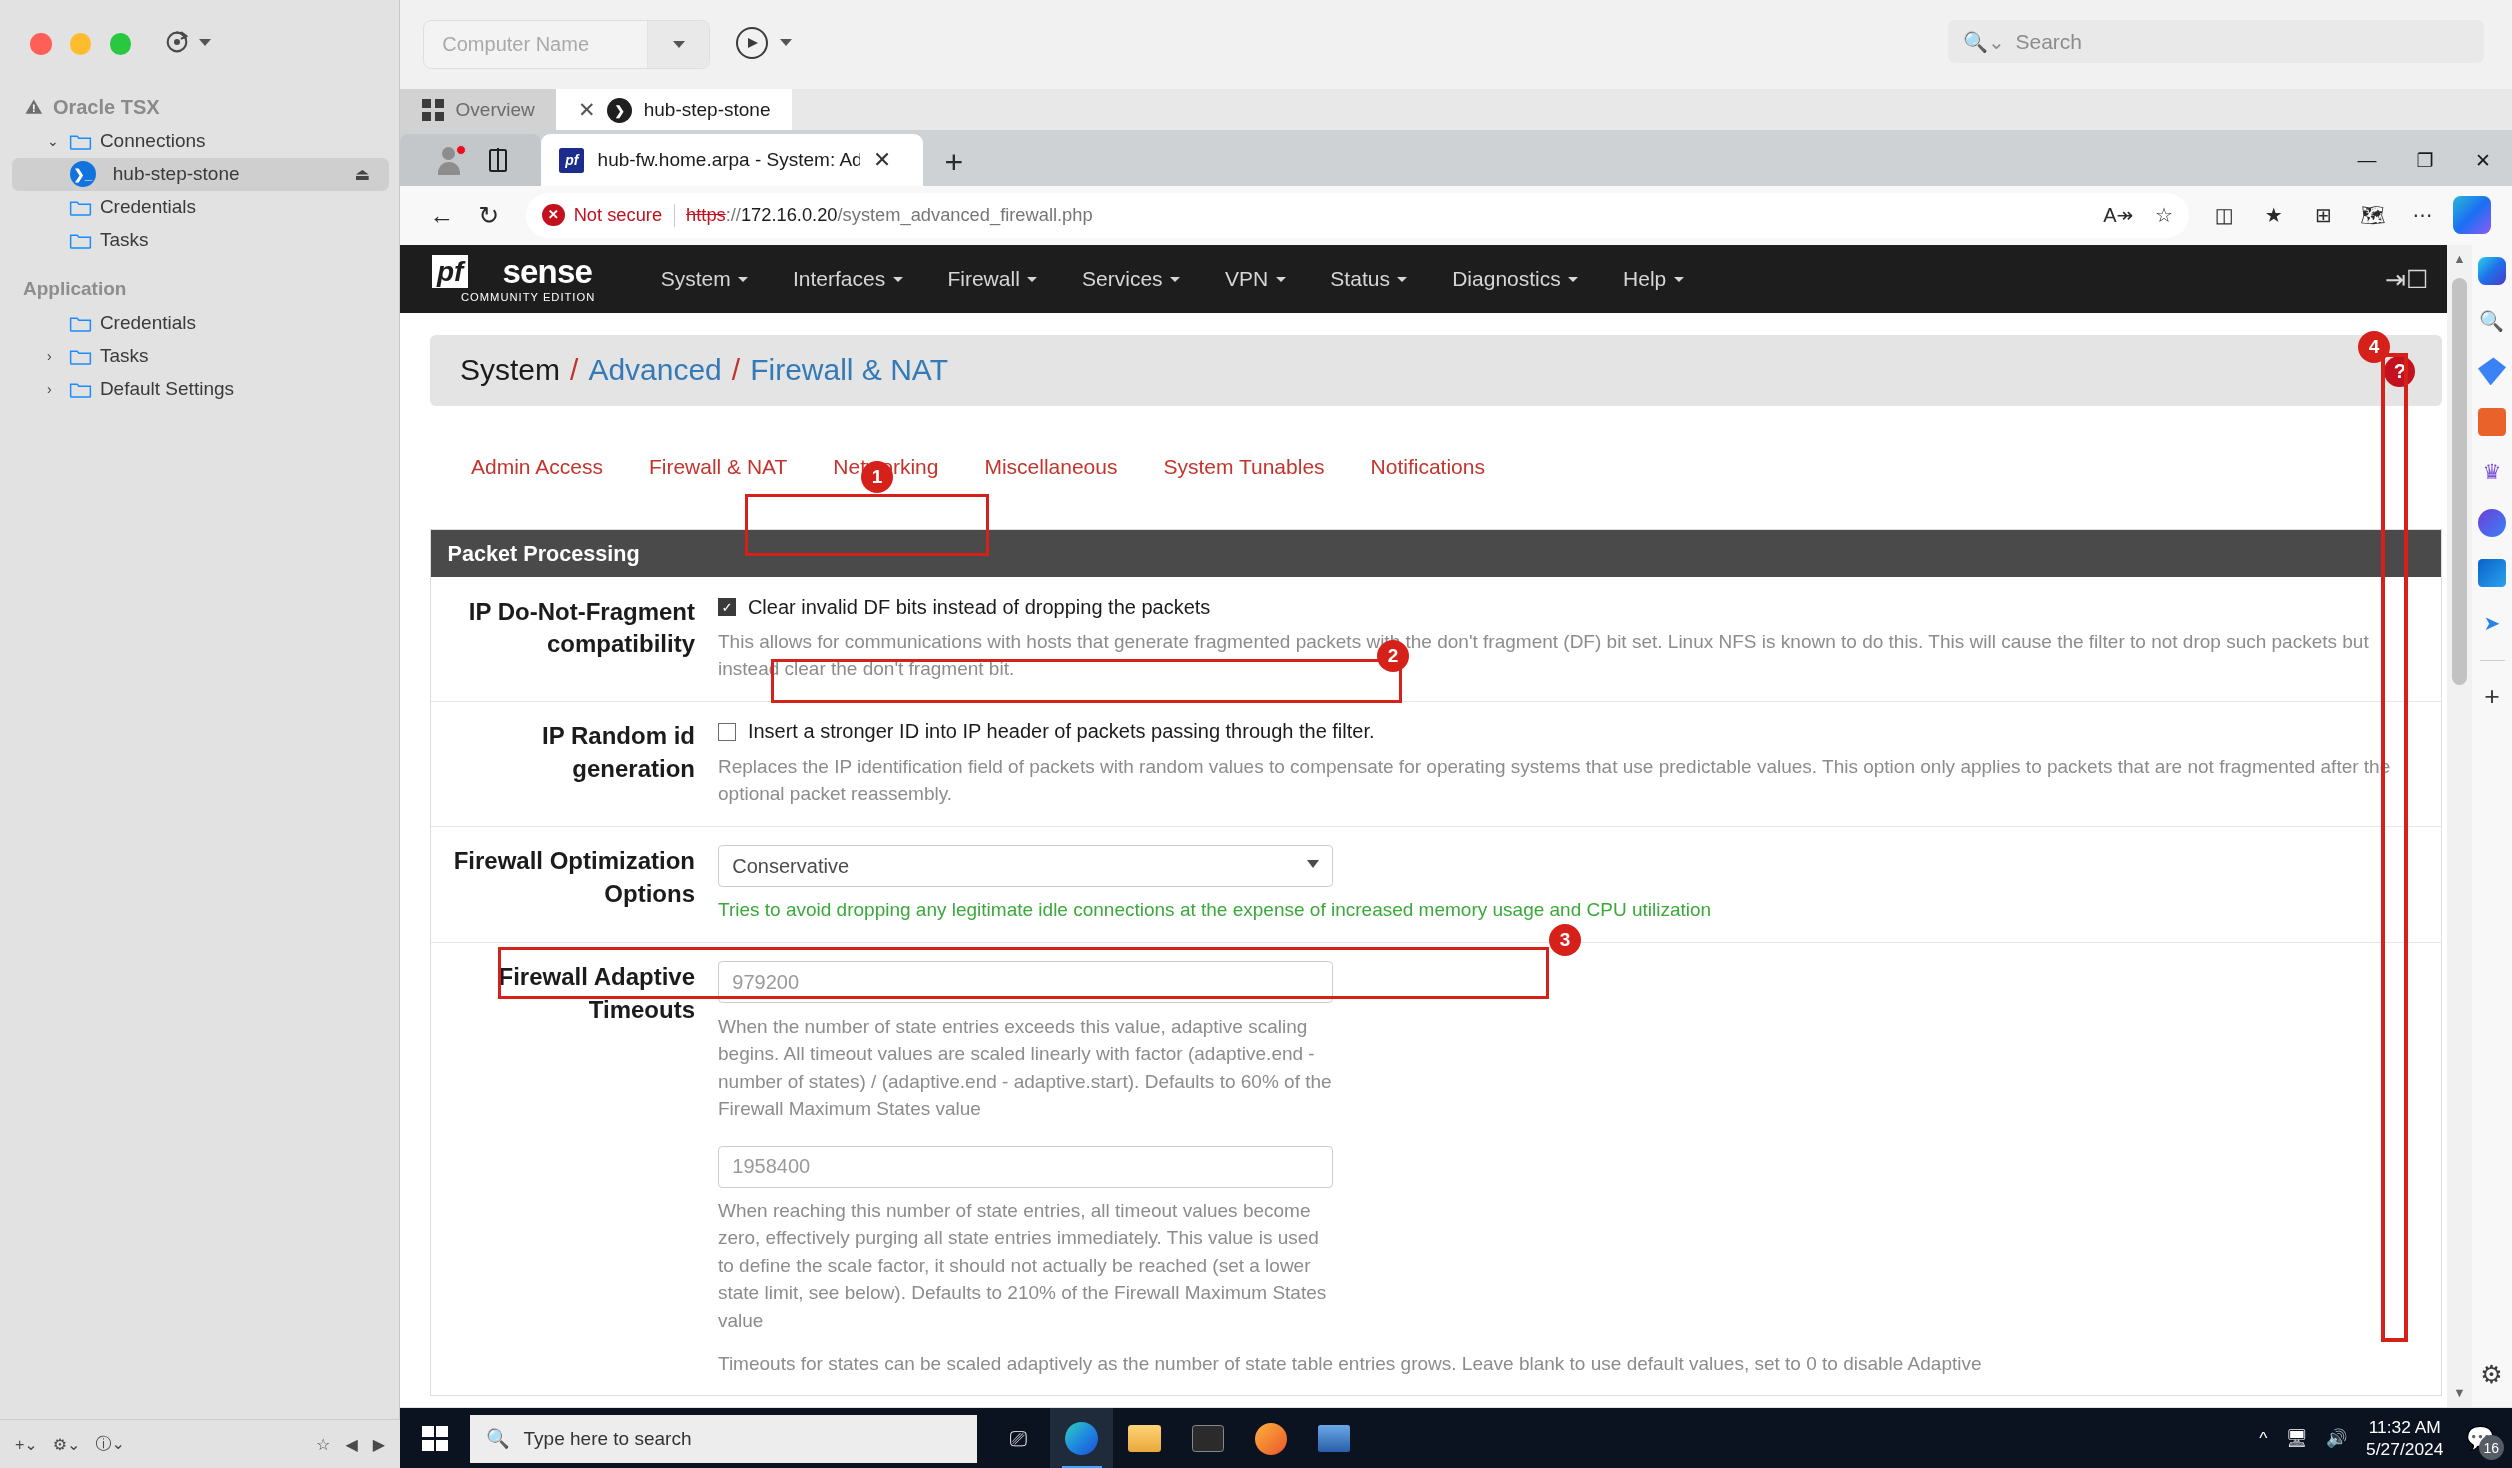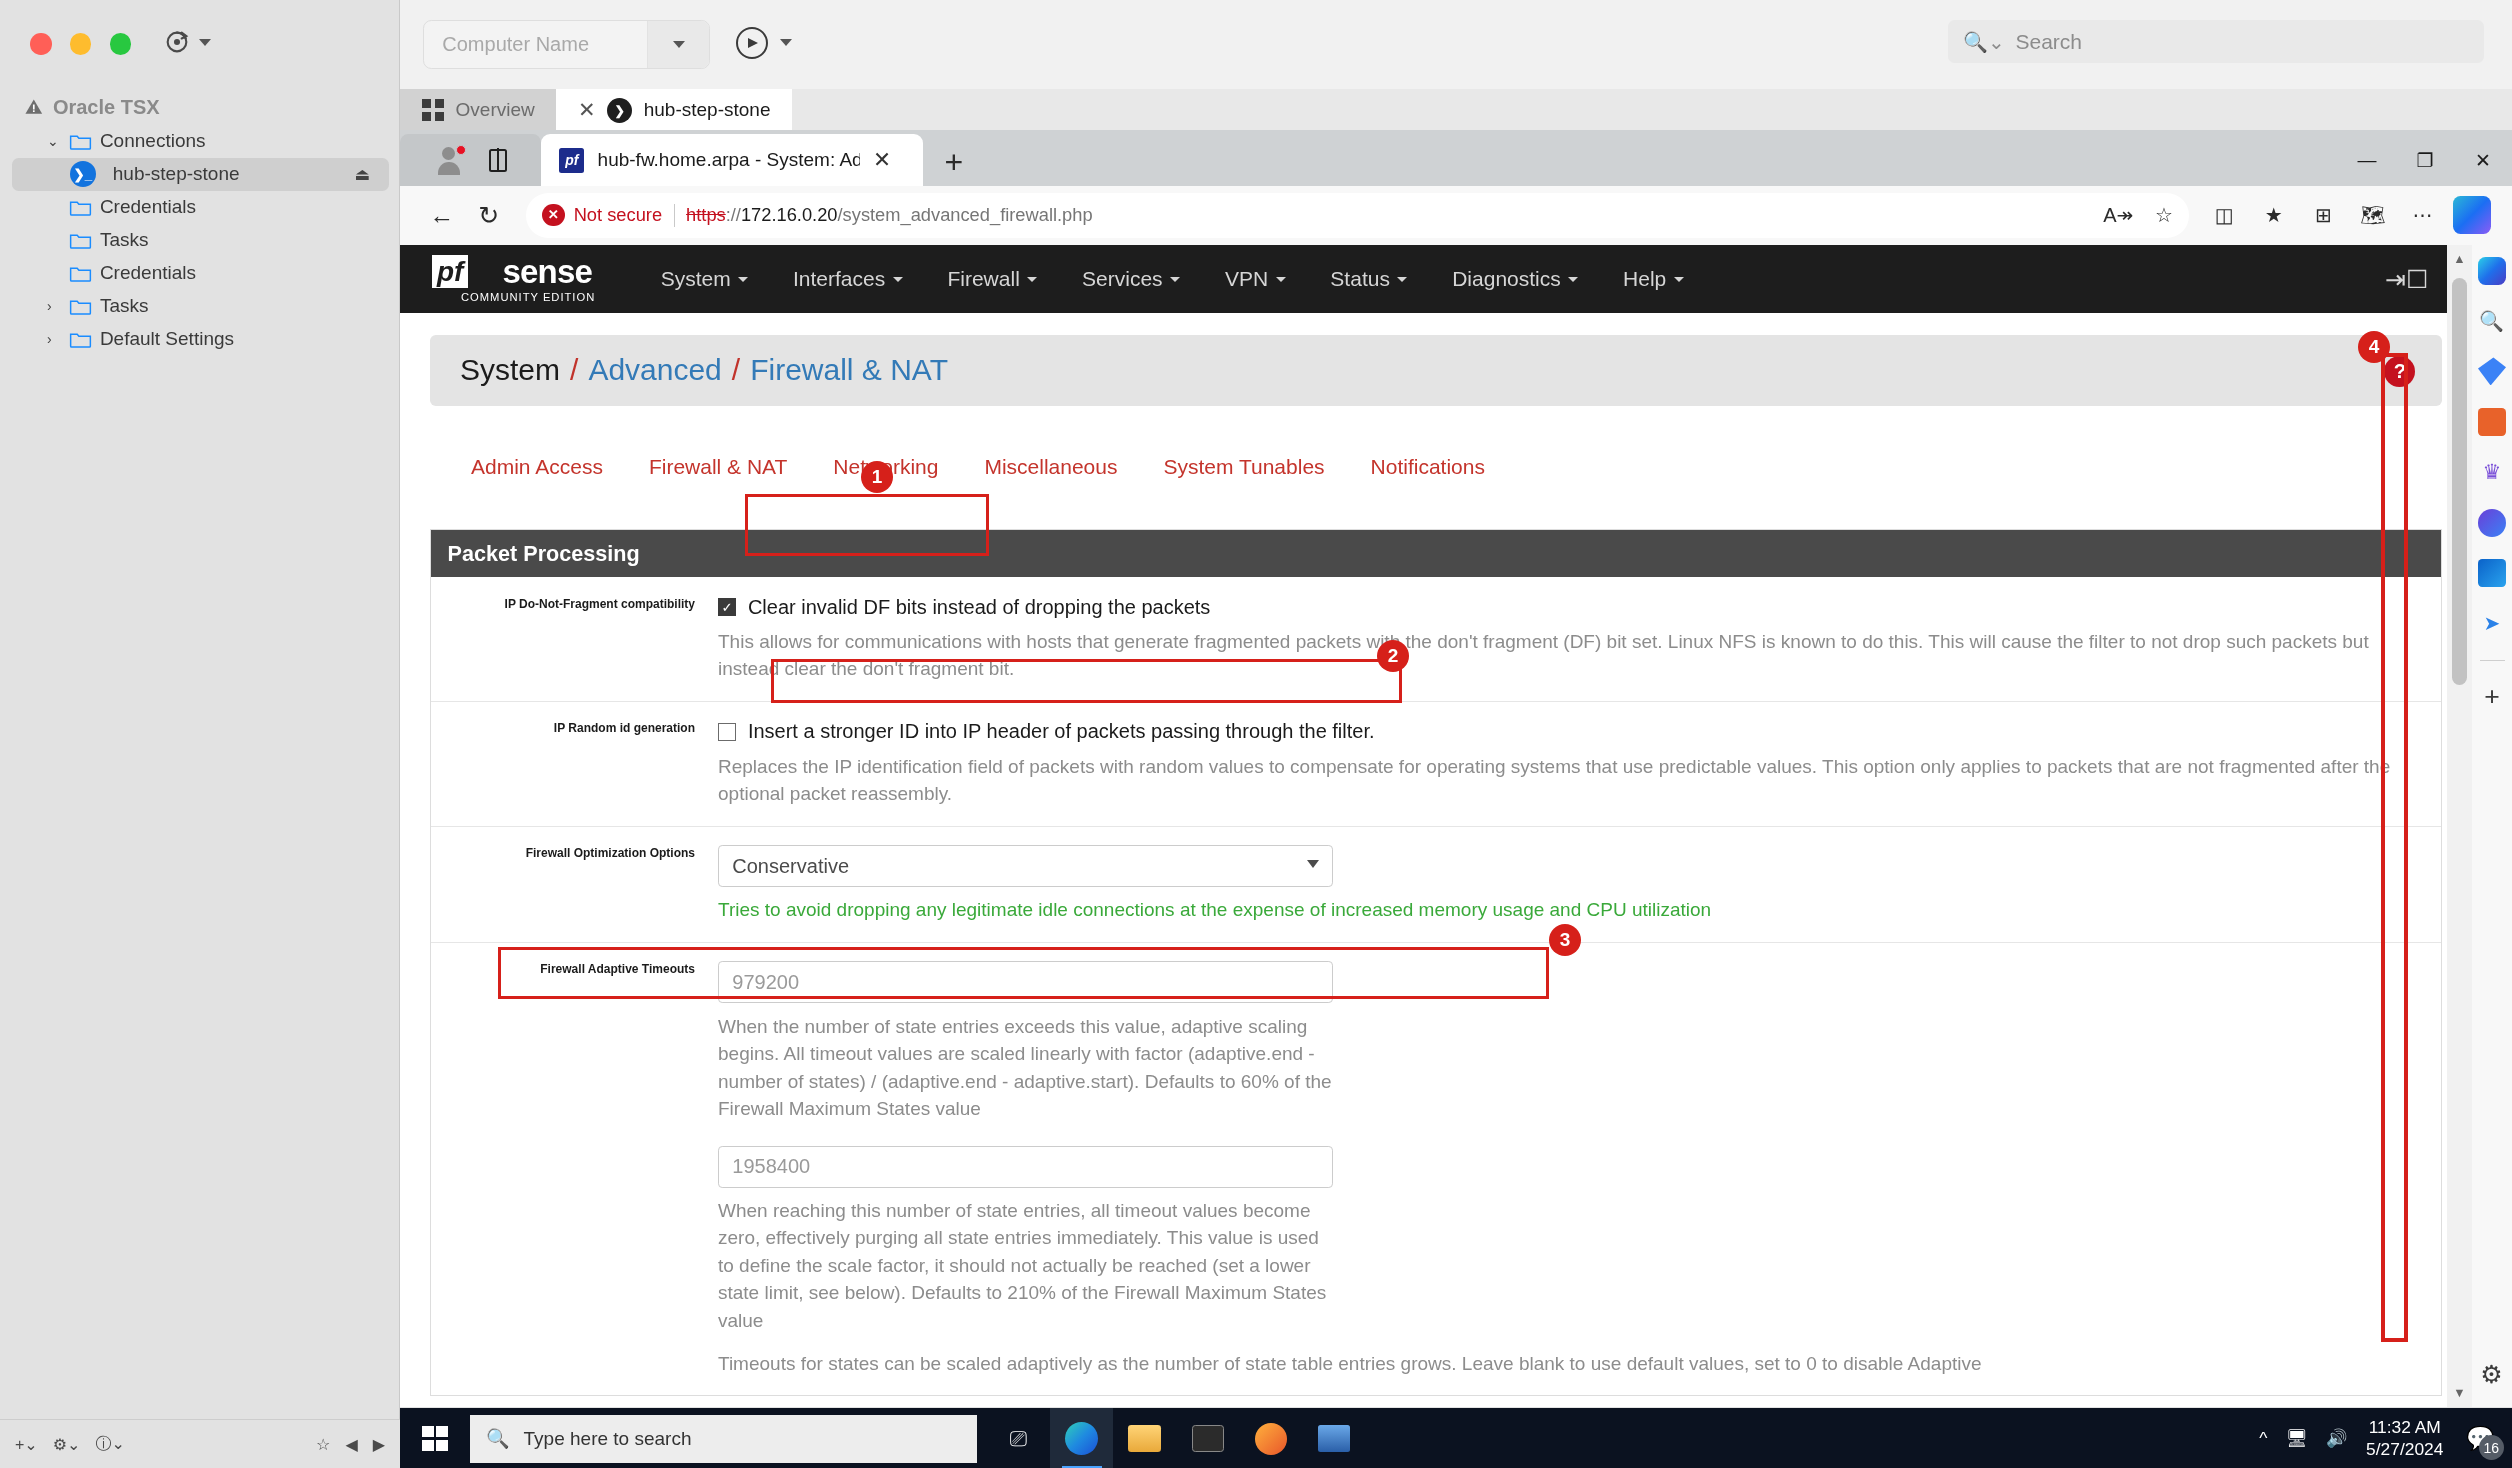--- a/index.html
+++ b/index.html
@@ -127,21 +127,21 @@
   .help-q{ position:absolute; right:26.6px; top:21.6px; width:31px;height:31px;border-radius:50%; background:#c4111f; color:#fff; font-size:20px; font-weight:bold; display:flex;align-items:center;justify-content:center;}
 
   .subtabs{ display:flex; align-items:center; padding:38px 0 0 48px; gap:0; }
   .subtab{ font-size:21px; color:#c4342c; padding:11.6px 23px; white-space:nowrap;}
   .subtab.active{ color:#c4342c; }
 
   .panel{ margin:38px 30px 0 30px; border:0.8px solid #ddd; }
   .panel-head{ background:#4a4a4a; color:#fff; font-size:21.6px; font-weight:bold; padding:10.8px 16.6px; }
   .row{ display:flex; padding:18.3px 0 18.3px 0; border-bottom:0.8px solid #e6e6e6; background:#fff;}
   .row:last-child{ border-bottom:none; }
-  .row .lab{ width:287px; text-align:right; padding-right:23px; font-size:12px; font-weight:bold; color:#1b1b1b; line-height:1.35;}
+  .row .lab{ width:287px; text-align:right; padding-right:23px; font-size:24px; font-weight:bold; color:#1b1b1b; line-height:1.35;}
   .row .ctl{ flex:1; padding-right:23px; }
   .cbline{ display:flex; align-items:center; gap:11.6px; font-size:20px; color:#1b1b1b; }
   .cb{ width:18.3px;height:18.3px;border:1.3px solid #6b6b6b; background:#fff; flex:0 0 18.3px; display:flex;align-items:center;justify-content:center;}
   .cb.on{ background:#3a3a3a; border-color:#3a3a3a; }
   .cb.on:after{ content:"✓"; color:#fff; font-size:13.3px; line-height:1; }
   .help{ font-size:19px; color:#8c8c8c; line-height:1.45; margin-top:9.1px;}
   .help.green{ color:#3aa93a; }
   .select{
     width:615px; height:42px; border:0.8px solid #ccc; border-radius:4.2px; background:#fff;
     display:flex; align-items:center; padding:0 13.3px; font-size:20px; color:#4b4b4b; position:relative;
@@ -250,20 +250,21 @@
     <div class="tree-row indent1">
       <span class="caret"></span>
       <span class="folder">
           <svg width="23" height="18.3" viewBox="0 0 28 22" fill="none" stroke="#1a8cff" stroke-width="1.8">
             <path d="M2 5 h8 l2 2.5 h14 v12 a1 1 0 0 1 -1 1 H3 a1 1 0 0 1 -1 -1 Z"></path>
           </svg>
         </span>
       <span>Tasks</span>
     </div>
 
+    <div class="section-label">Application</div>
 
     <div class="tree-row indent1">
       <span class="caret"></span>
       <span class="folder">
           <svg width="23" height="18.3" viewBox="0 0 28 22" fill="none" stroke="#1a8cff" stroke-width="1.8">
             <path d="M2 5 h8 l2 2.5 h14 v12 a1 1 0 0 1 -1 1 H3 a1 1 0 0 1 -1 -1 Z"></path>
           </svg>
         </span>
       <span>Credentials</span>
     </div>

